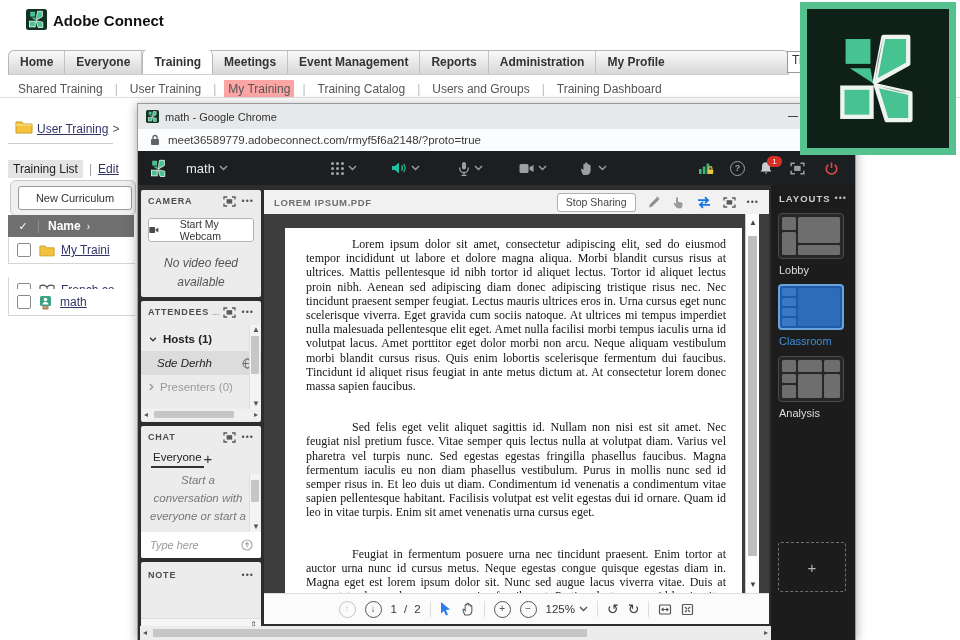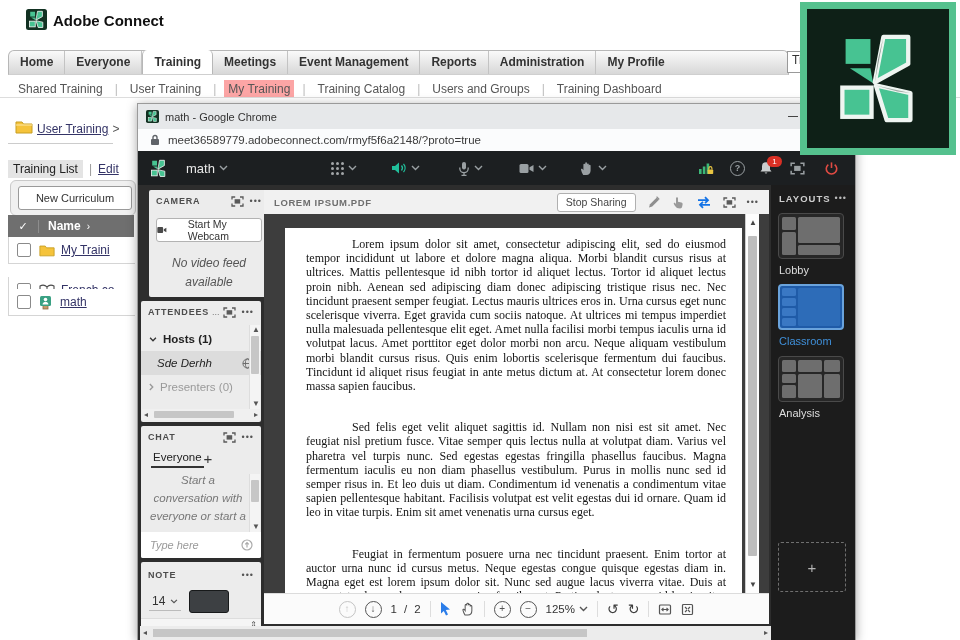--- a/index.html
+++ b/index.html
@@ -344,21 +344,21 @@
       <div class="mt-item" style="left:686px">
         <svg width="15" height="15" viewBox="0 0 16 16">
             <path d="M8 1.5v6" stroke="#e04b43" stroke-width="1.7"></path>
             <path d="M4.6 3.8a5.6 5.6 0 1 0 6.8 0" stroke="#e04b43" stroke-width="1.7" fill="none"></path>
           </svg>
       </div>
     </div>
 
     <div class="abs stage"></div>
 
-    <div class="pod" style="left:11px;top:86px;width:120px;height:107px">
+    <div class="pod" style="left:3px;top:86px;width:120px;height:107px">
       <div class="pod-head">
         <span class="pod-title">CAMERA</span>
         <span class="pod-icons">
           <svg width="13" height="11" viewBox="0 0 13 11">
               <use href="#expand-ic"></use>
             </svg>
           <span class="menu-dots">•••</span>
         </span>
       </div>
       <div class="cam-btn">
@@ -444,29 +444,20 @@
           </svg>
       </div>
     </div>
 
     <div class="pod" style="left:3px;top:458px;width:120px;height:79px">
       <div class="pod-head" style="height:26px">
         <span class="pod-title">NOTE</span>
         <span class="pod-icons">
           <span class="menu-dots">•••</span>
         </span>
-      </div>
-      <div class="flex" style="padding:2px 8px;gap:8px">
-        <span class="note-size">
-          <span>14</span>
-          <svg width="8" height="5" viewBox="0 0 9 6">
-              <path d="M1 1l3.5 3.5L8 1" stroke="#555" stroke-width="1.4" fill="none"></path>
-            </svg>
-        </span>
-        <span class="swatch"></span>
       </div>
       <div class="abs" style="left:0;top:56px;width:120px;height:14px;background:#f5f5f5;border-top:1px solid #ddd">
         <span class="abs" style="right:4px;top:1px;font-size:8px;color:#555">⇕</span>
       </div>
     </div>
 
     <div class="share-head">
       <span class="share-title">LOREM IPSUM.PDF</span>
       <span style="margin-left:auto;display:flex;align-items:center;gap:11px;margin-right:10px">
         <span class="stop-btn">Stop Sharing</span>

